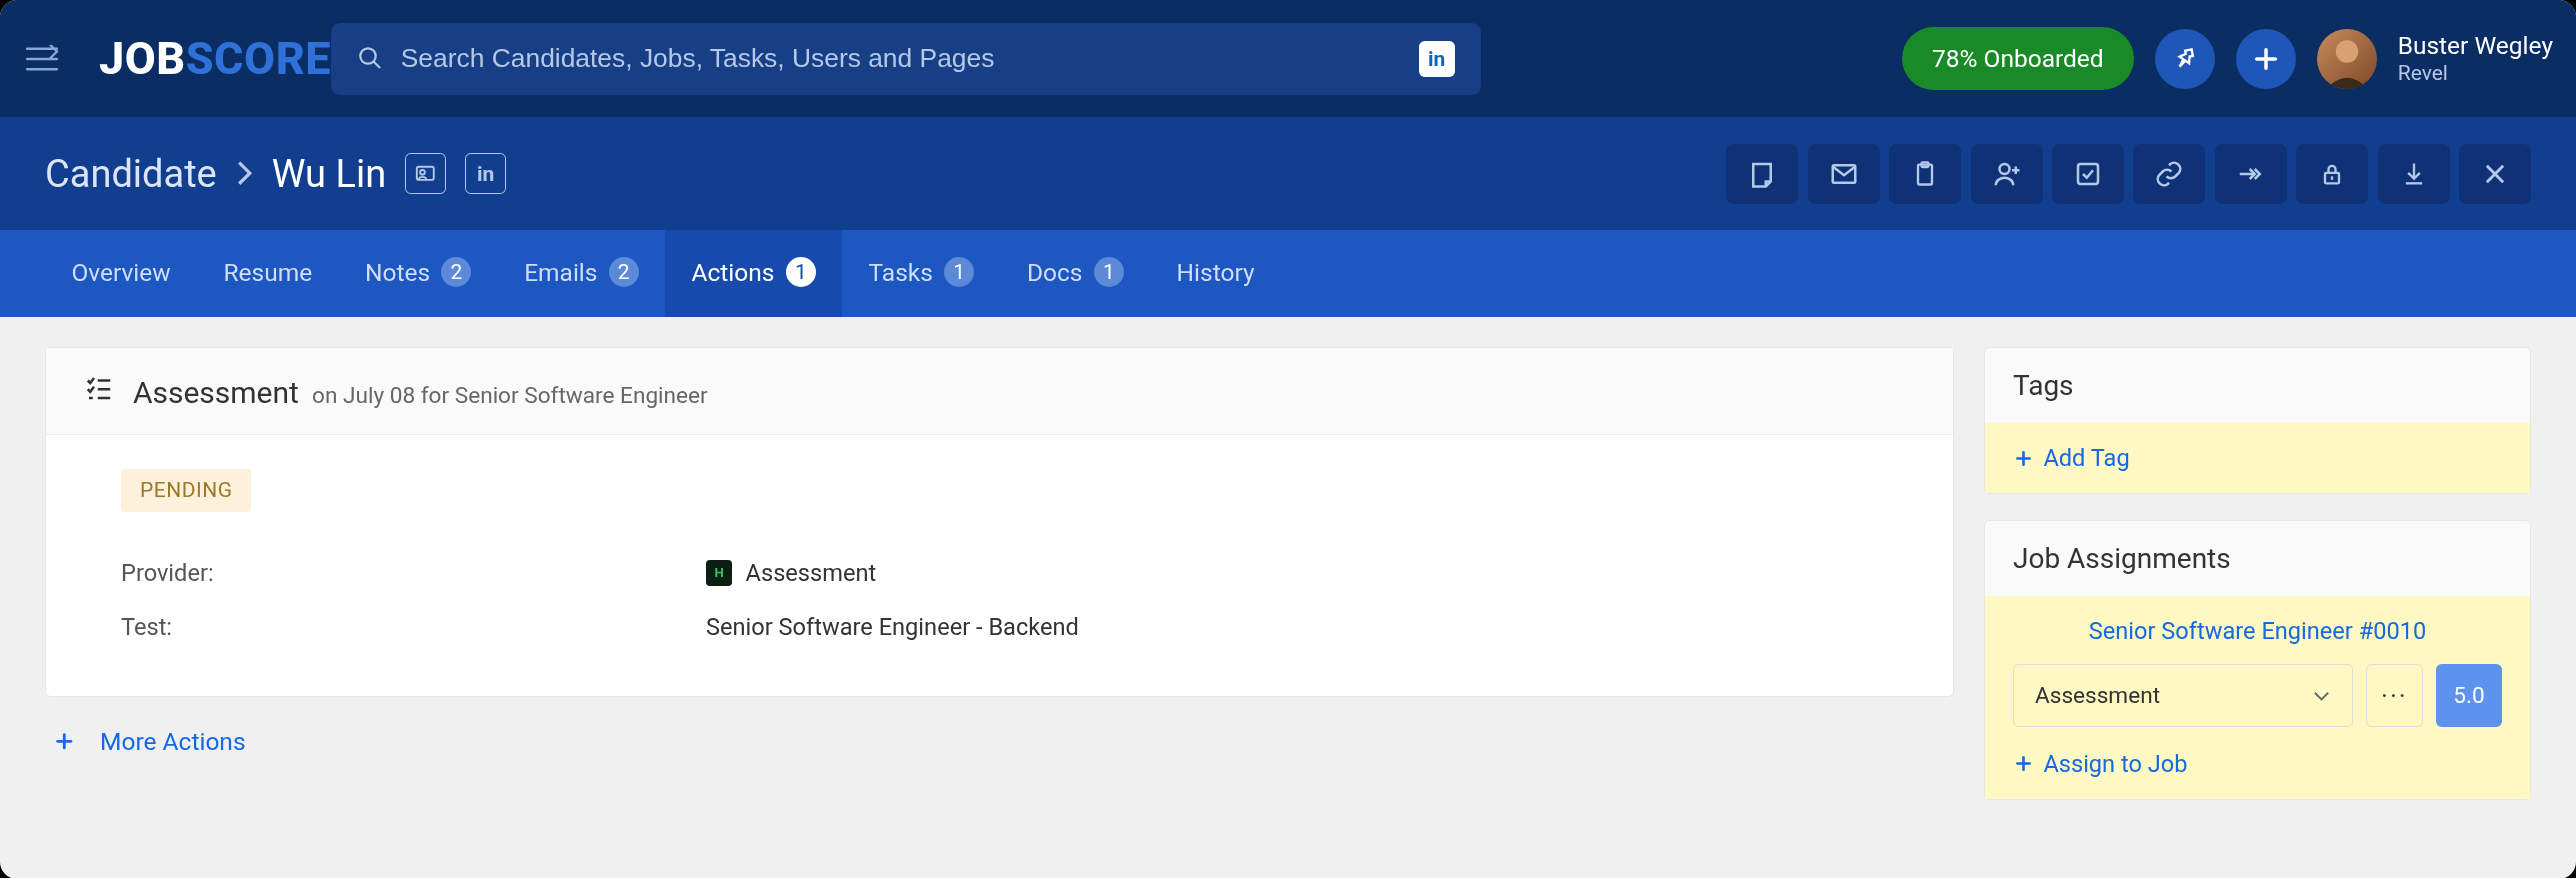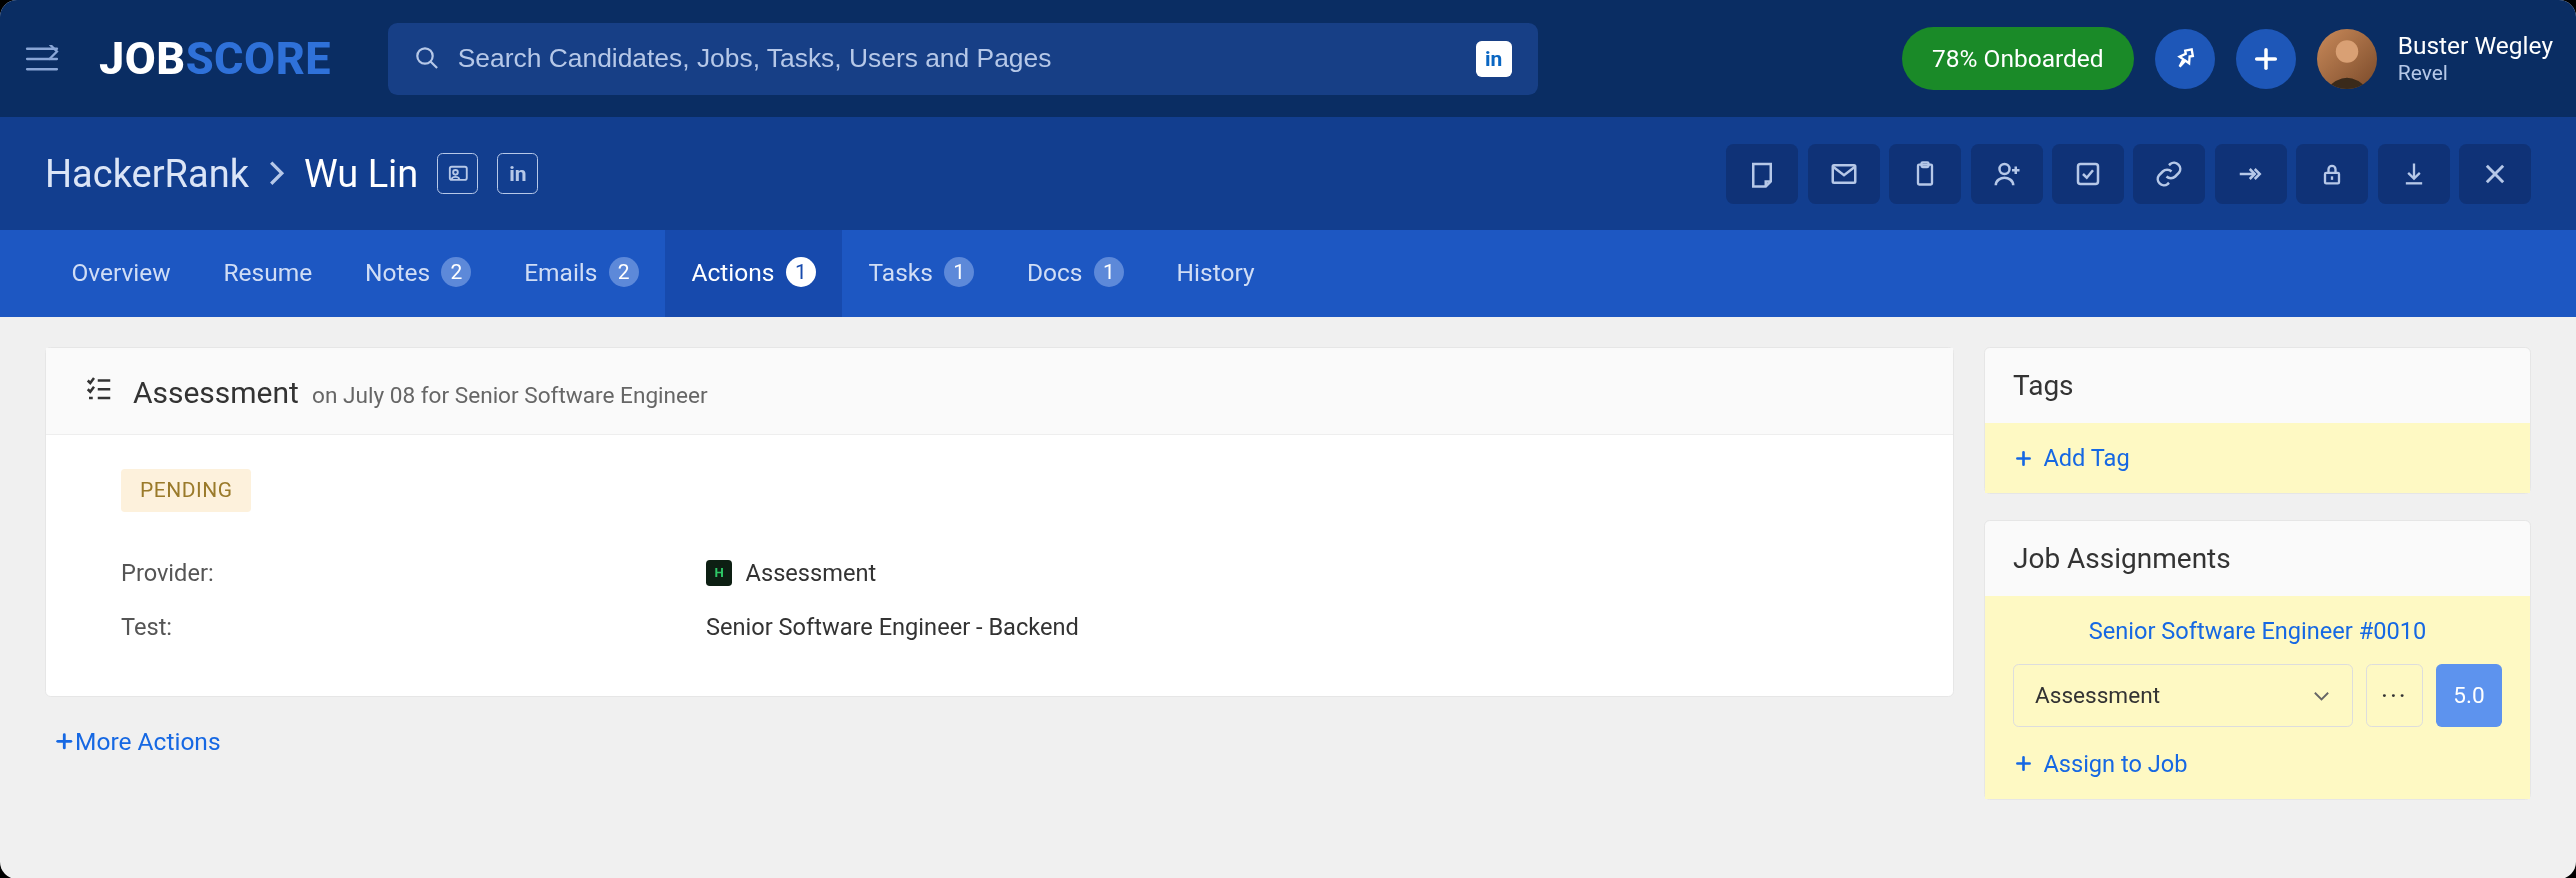--- a/index.html
+++ b/index.html
@@ -35,21 +35,20 @@
   display: flex;
   align-items: center;
   font-weight: 800;
   font-size: 45px;
   letter-spacing: 0.5px;
 }
 .logo .job { color: #fff; }
 .logo .score { color: #2f71d9; }
 .search-wrap {
   flex: 1;
-  margin-left: 57px;
   max-width: 1150px;
   height: 72px;
   background: #173f86;
   border-radius: 9.4px;
   display: flex;
   align-items: center;
   padding: 0 26.4px;
 }
 .search-wrap input {
   flex: 1;
@@ -232,21 +231,21 @@
   width: 26.4px; height: 26.4px;
   background: #0d1f13;
   border-radius: 3.8px;
   display:flex;align-items:center;justify-content:center;
   color:#2ec866;font-size:13.2px;font-weight:700;
 }
 
 .more-actions {
   display: flex;
   align-items: center;
-  gap: 0;
+  gap: 25px;
   color: #1668e3;
   font-size: 24.5px;
   padding: 30px 7.5px;
   cursor: pointer;
 }
 
 .side-section {
   background: #fafafa;
   border: 0.9px solid #e6e6e6;
   border-radius: 5.7px;
@@ -362,21 +361,21 @@
       </div>
       <div class="user-info">
         <div class="user-name">Buster Wegley</div>
         <div class="user-org">Revel</div>
       </div>
     </div>
   </div>
 
   <div class="subheader">
     <div class="breadcrumb">
-      <span>HackerRank</span>
+      <span>Candidate</span>
       <svg width="17" height="26.4" viewBox="0 0 12 20" fill="none" stroke="#b6c8e8" stroke-width="2.5">
           <polyline points="2,2 10,10 2,18"></polyline>
         </svg>
       <span class="current">Wu Lin</span>
       <span class="icon-box">
         <svg width="22.6" height="22.6" viewBox="0 0 24 24" fill="none" stroke="#b6c8e8" stroke-width="2">
             <rect x="3" y="5" width="18" height="14" rx="2"></rect>
             <circle cx="9" cy="11" r="2.5"></circle>
             <path d="M5 18c1-3 7-3 8 0"></path>
           </svg>

